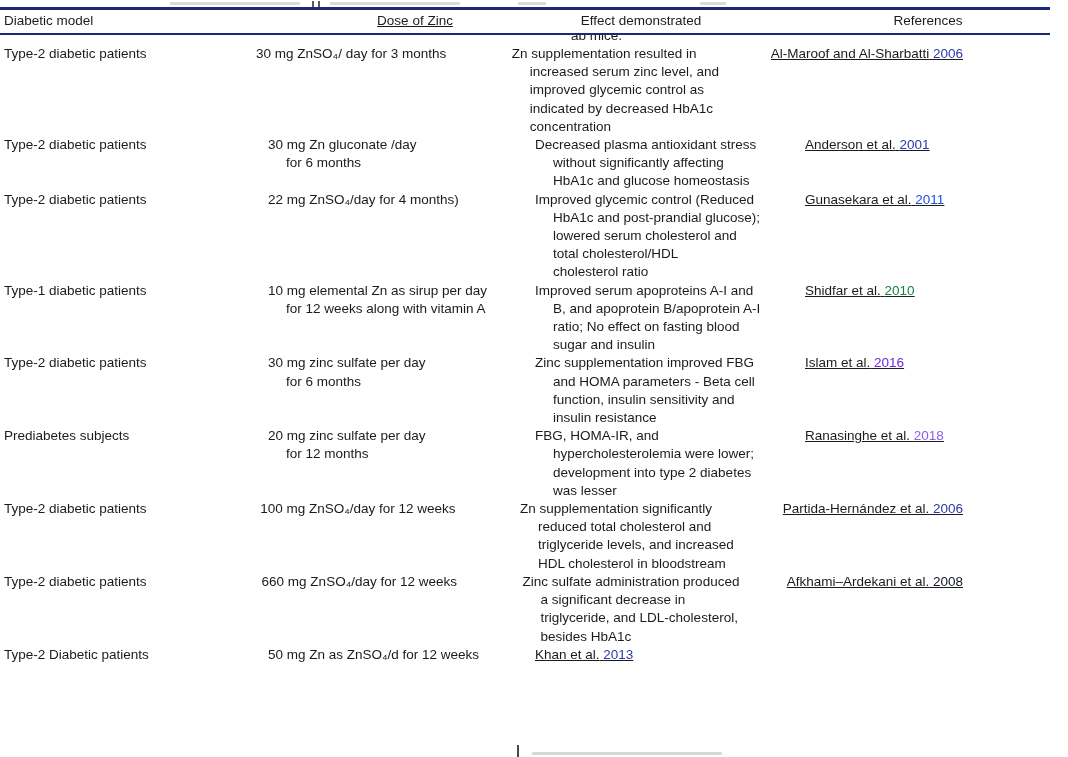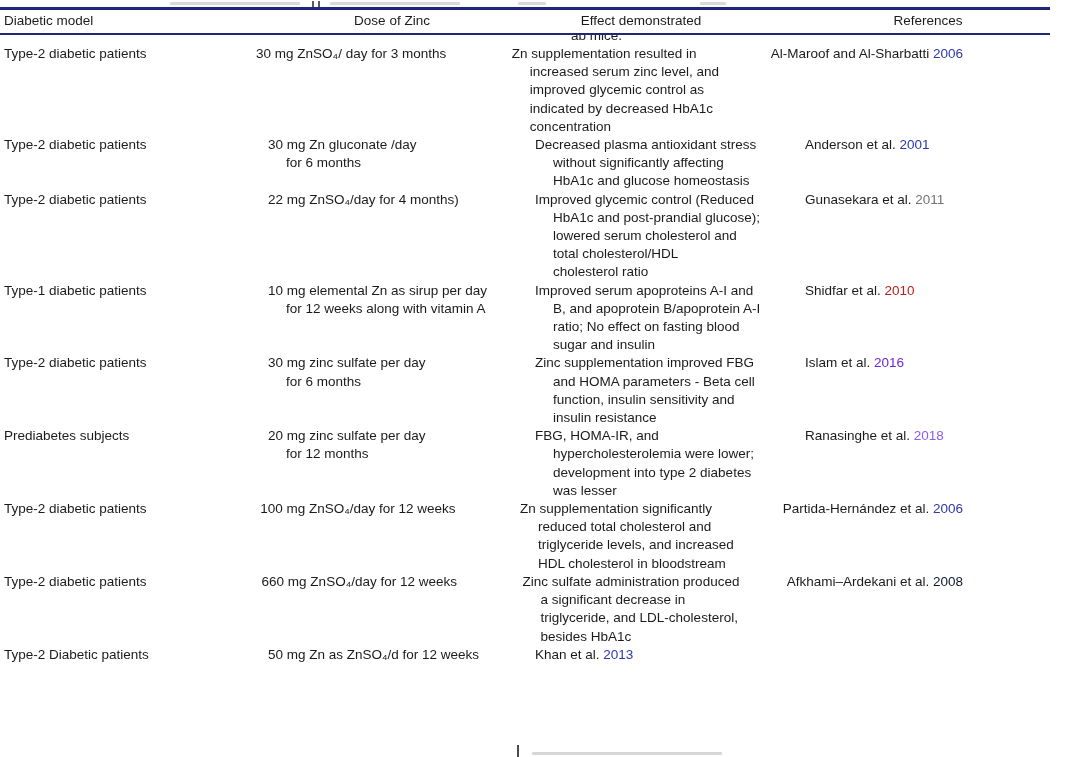--- a/index.html
+++ b/index.html
@@ -18,35 +18,35 @@
   .caption-remnant .stem { position:absolute; top:-1px; width:2px; height:6px; background:#5a5a66; }
   .caption-remnant .p1 { left:312px; } .caption-remnant .p2 { left:318px; }
 
   .rule { position:absolute; left:0; width:1050px; }
   .rule-top { top:7px; height:3px; }
   .rule-header { top:33px; height:2px; }
 
   .header-row { position:absolute; top:11px; left:0; width:1050px; height:22px; }
   .header-row .h { position:absolute; top:2px; white-space:nowrap; }
   .h1 { left:4px; }
-  .h2 { left:392px; transform:translateX(-50%); }
+  .h2 { left:415px; transform:translateX(-50%);text-decoration:underline; }
   .h3 { left:641px; transform:translateX(-50%); }
   .h4 { left:928px; transform:translateX(-50%); }
 
   
   .clipped-fragment { position:absolute; top:35px; left:571px; height:10px; overflow:hidden; }
   .clipped-fragment span { display:block; margin-top:-8px; line-height:18.2px; }
 
   .rows { position:absolute; top:45px; left:0; width:963px; }
   .row { display:flex; align-items:flex-start; line-height:18.2px; }
   .cell { line-height:18.2px; }
   .cell-model  { width:268px; padding-left:4px; }
   .cell-dose   { width:267px; white-space:pre-line; padding-left:18px; text-indent:-18px; }
   .cell-effect { width:270px; white-space:pre-line; padding-left:18px; text-indent:-18px; padding-right:8px; }
-  .cell-ref    { flex:1; white-space:nowrap; }
+  .cell-ref    { flex:1; white-space:nowrap;text-decoration:underline; }
   .ref-year { color:#2c39a8; cursor:pointer; }
 
   
   .bottom-tick { position:absolute; left:517px; top:745px; width:2px; height:12px; background:#4a4a50; }
   .bottom-remnant { position:absolute; left:532px; top:752px; width:190px; height:3px; background:#bcbcbc; opacity:.6; border-radius:1px; }
 </style>
 </head>
 <body>
 
 <div class="page">
@@ -109,36 +109,36 @@
     <div class="cell cell-model">Type-2 diabetic patients</div>
     <div class="cell cell-dose">22 mg ZnSO₄/day for 4 months)</div>
     <div class="cell cell-effect">Improved glycemic control (Reduced
 HbA1c and post-prandial glucose);
 lowered serum cholesterol and
 total cholesterol/HDL
 cholesterol ratio</div>
     <div class="cell cell-ref">
       <span class="ref-authors">Gunasekara et al.</span>
       <span> </span>
-      <span class="ref-year" style="color: #737373;">2011</span>
+      <span class="ref-year" style="color: #1d4ed8;">2011</span>
     </div>
   </div>
 
   <div class="row">
     <div class="cell cell-model">Type-1 diabetic patients</div>
     <div class="cell cell-dose">10 mg elemental Zn as sirup per day
 for 12 weeks along with vitamin A</div>
     <div class="cell cell-effect">Improved serum apoproteins A-I and
 B, and apoprotein B/apoprotein A-I
 ratio; No effect on fasting blood
 sugar and insulin</div>
     <div class="cell cell-ref">
       <span class="ref-authors">Shidfar et al.</span>
       <span> </span>
-      <span class="ref-year" style="color: #b91c1c;">2010</span>
+      <span class="ref-year" style="color: #15803d;">2010</span>
     </div>
   </div>
 
   <div class="row">
     <div class="cell cell-model">Type-2 diabetic patients</div>
     <div class="cell cell-dose">30 mg zinc sulfate per day
 for 6 months</div>
     <div class="cell cell-effect">Zinc supplementation improved FBG
 and HOMA parameters - Beta cell
 function, insulin sensitivity and

